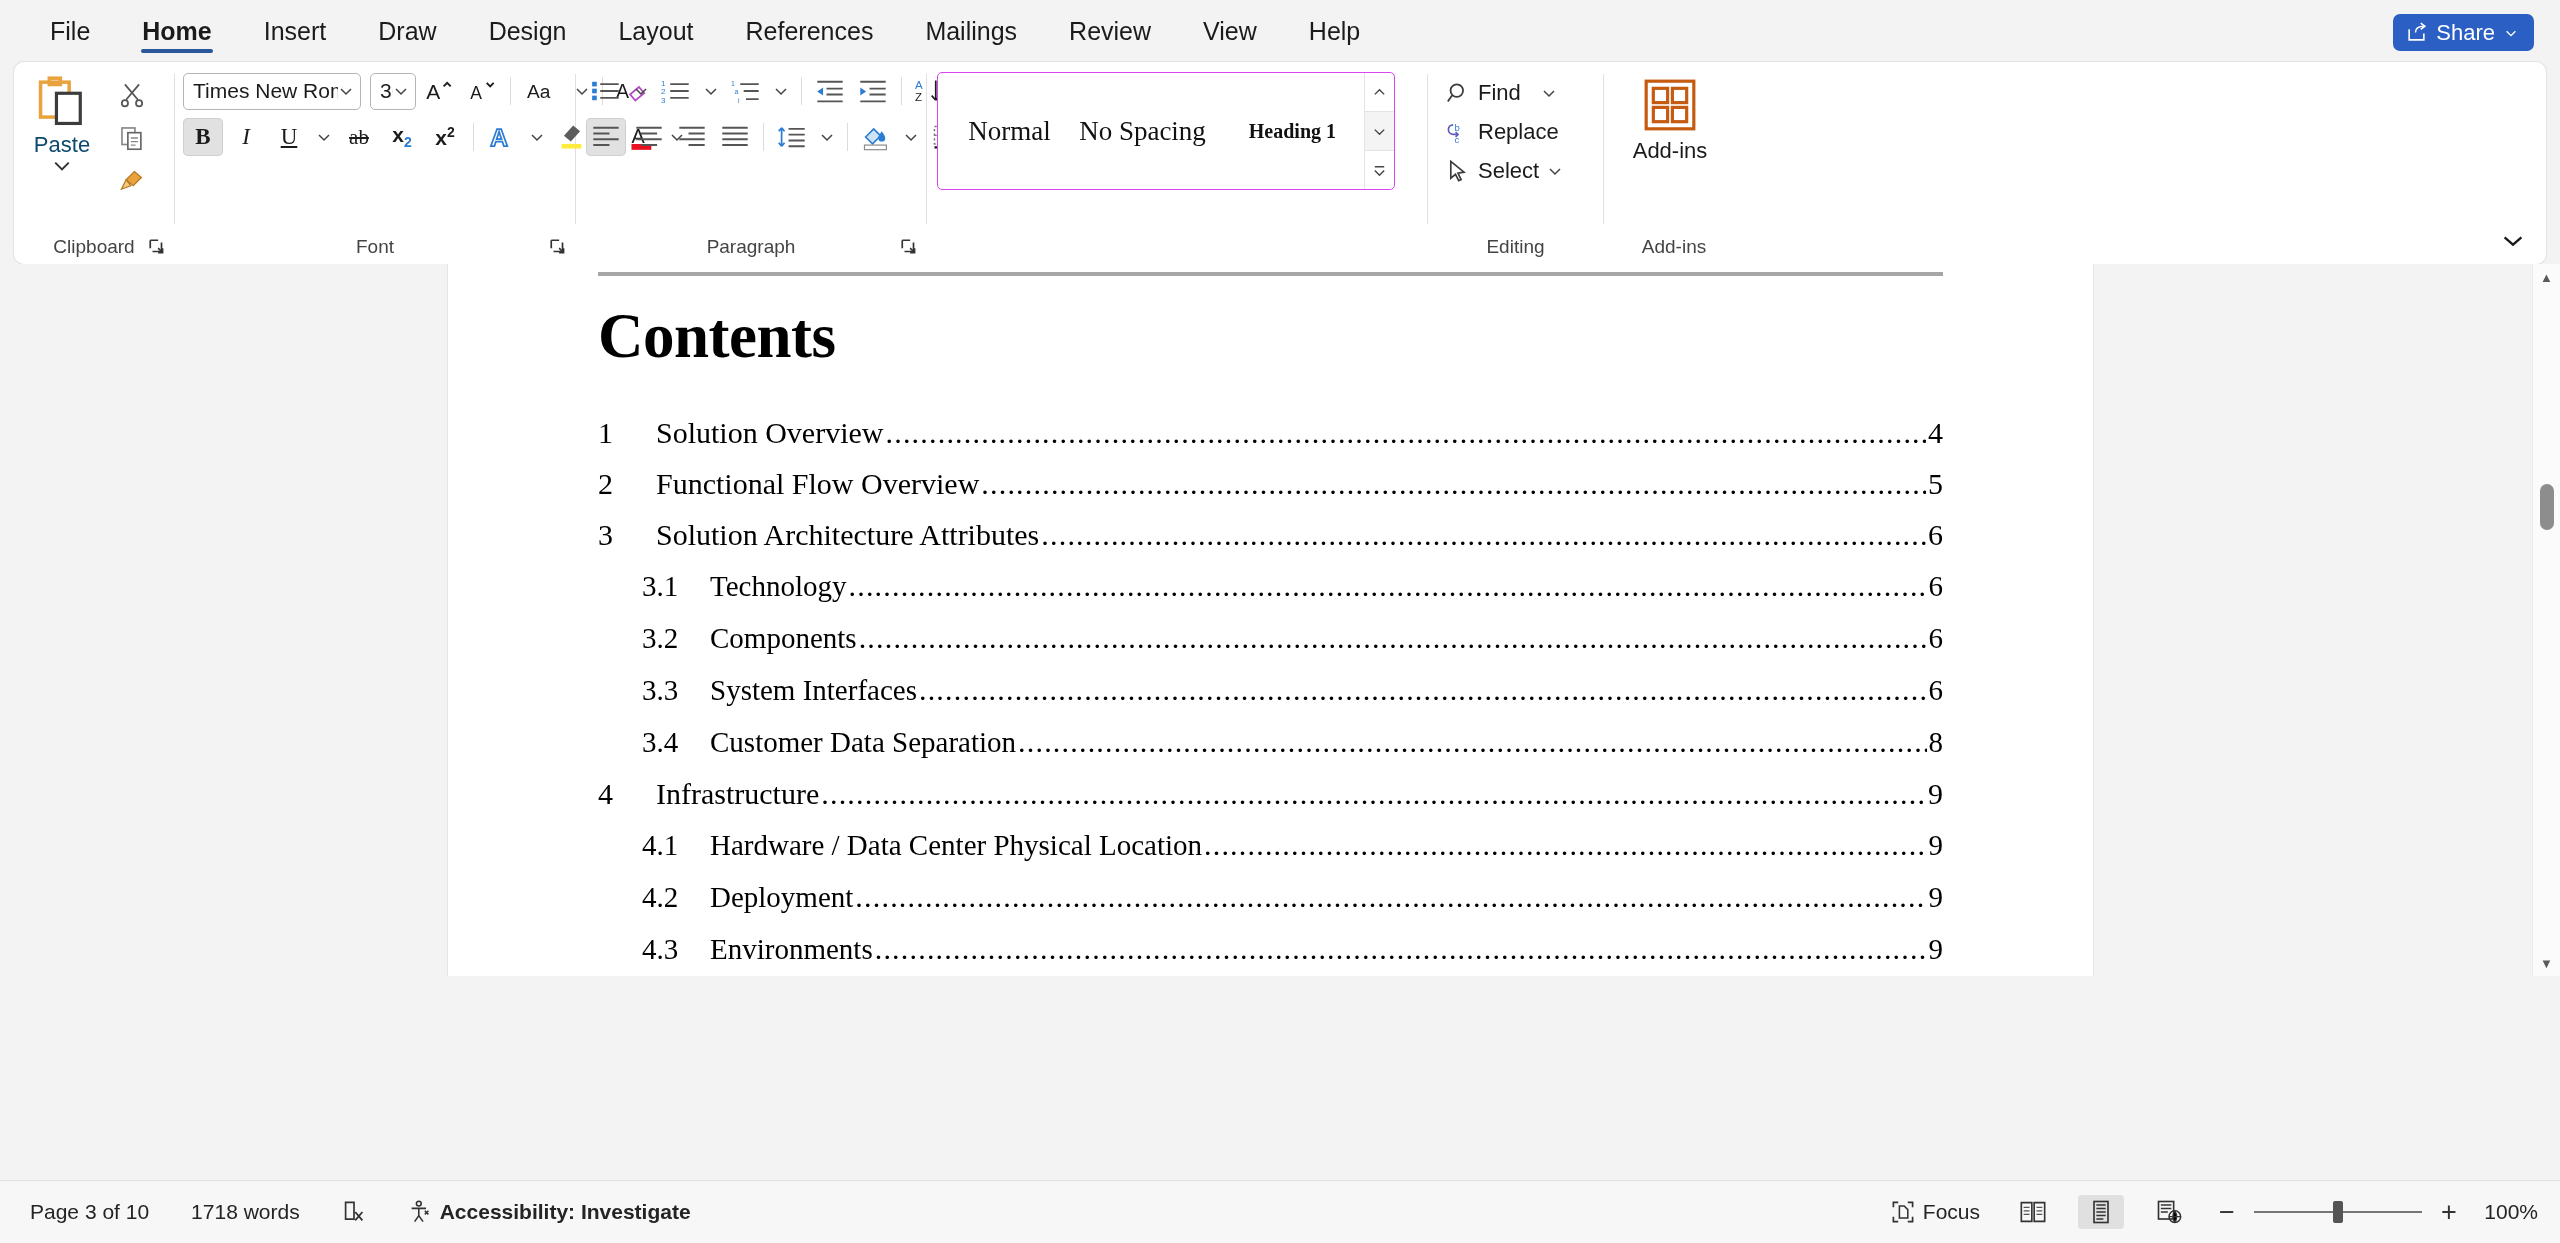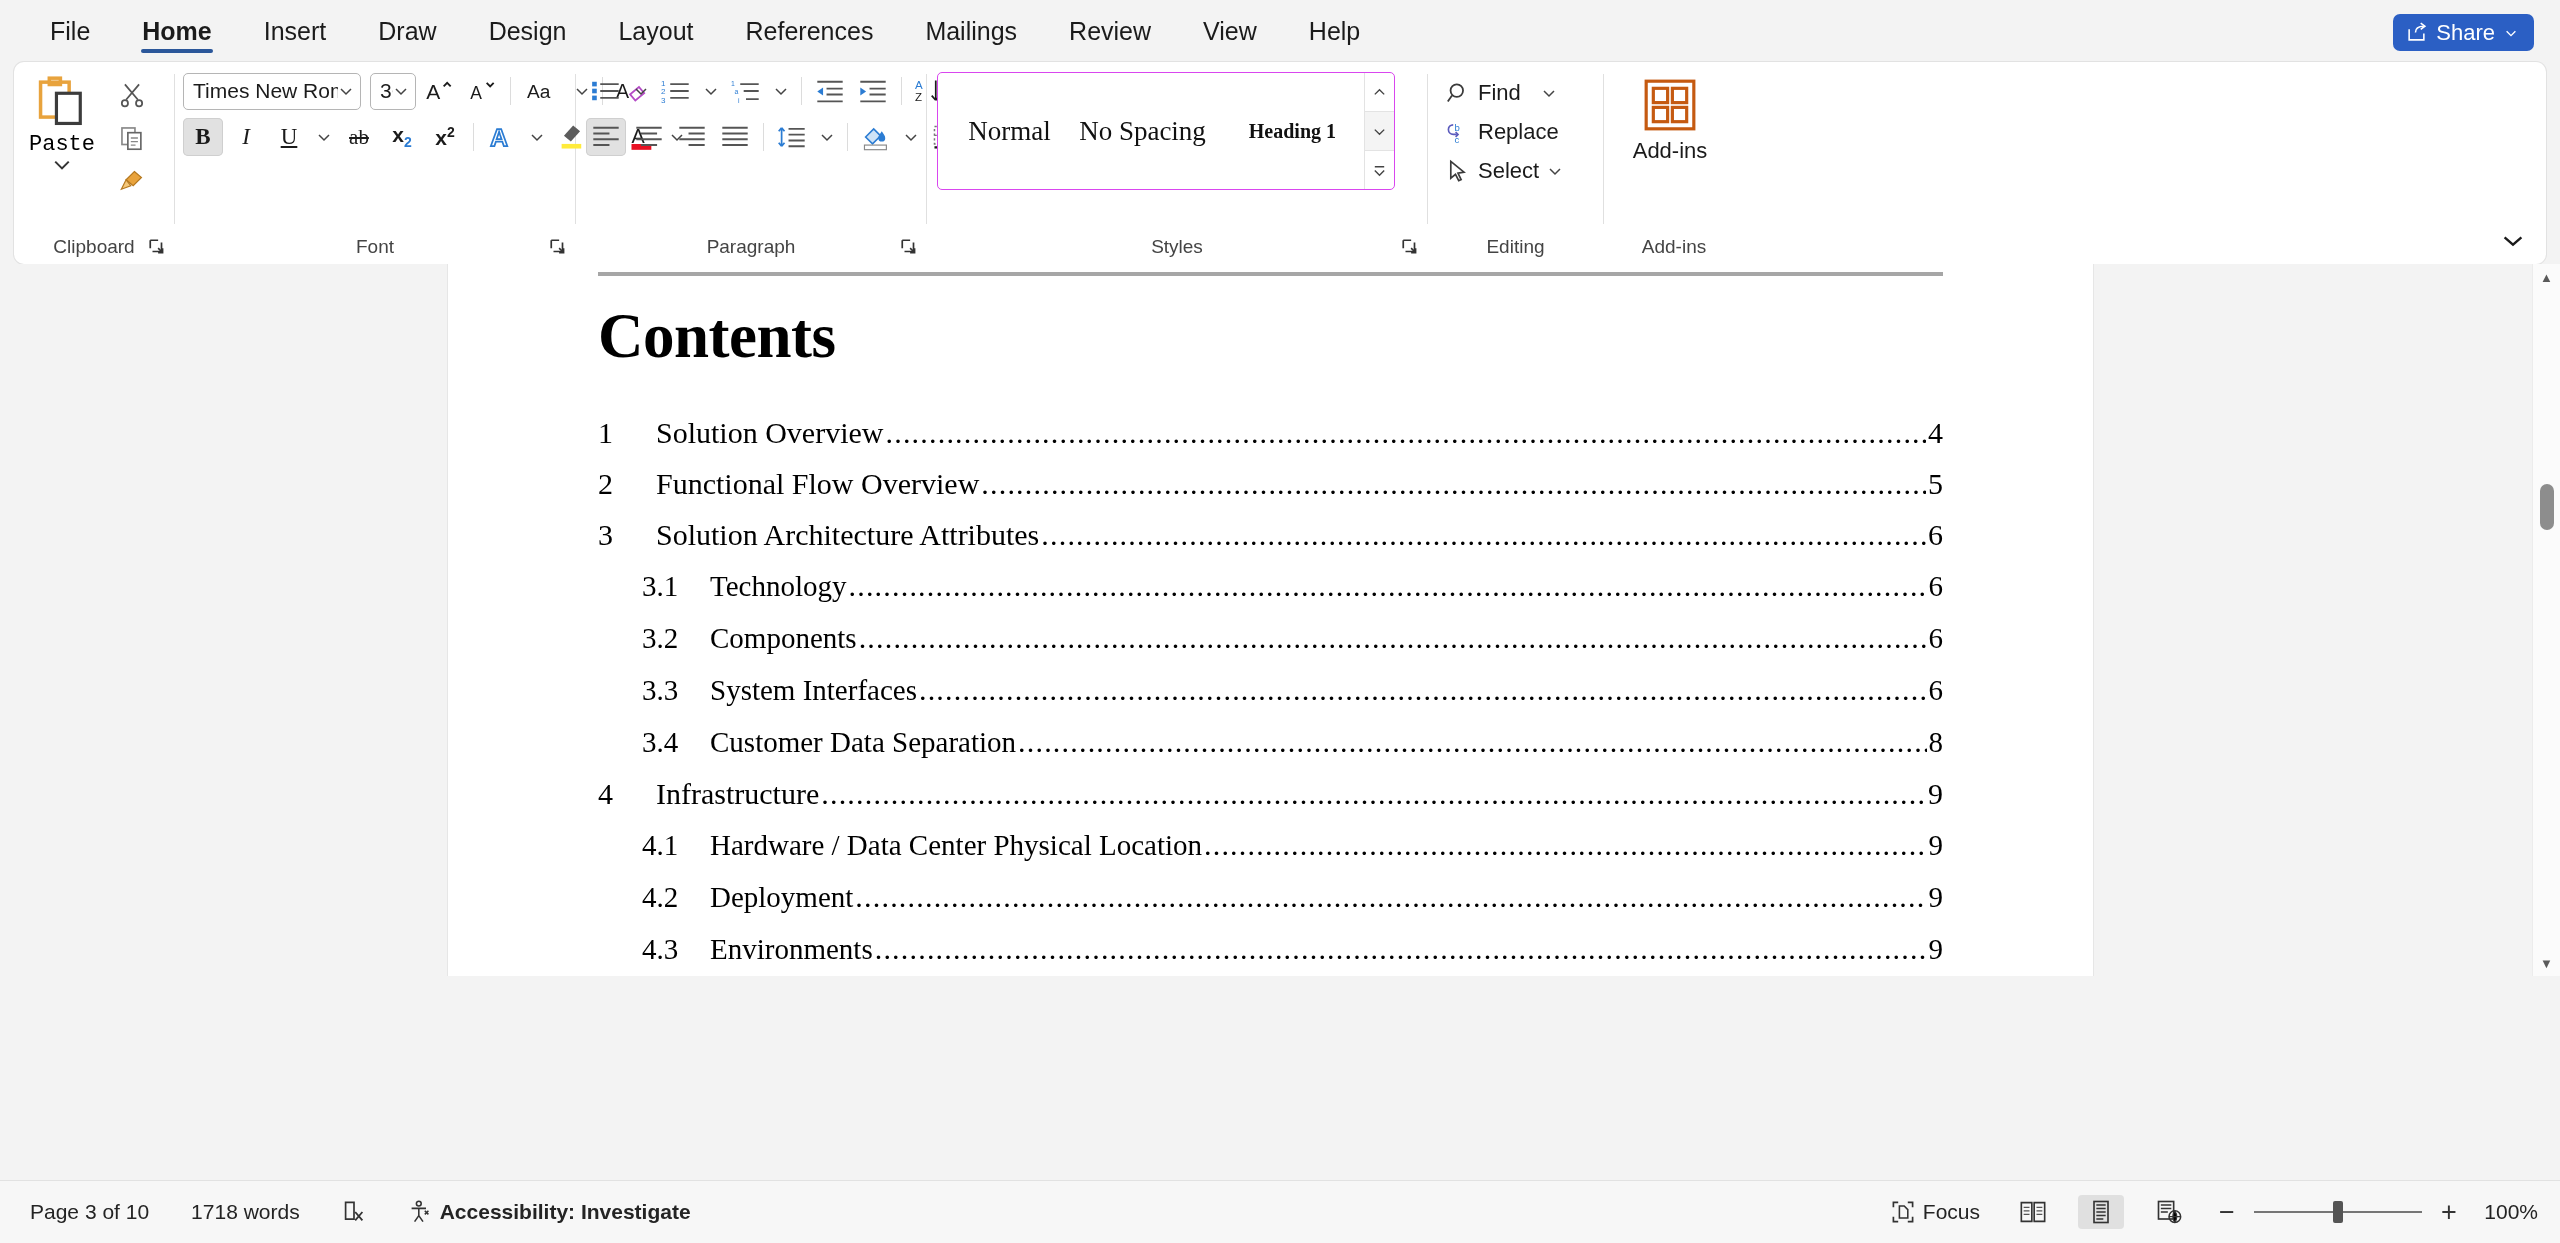--- a/index.html
+++ b/index.html
@@ -55,21 +55,21 @@
   }
   .launcher { position:absolute; right:8px; top:8px; width:18px; height:18px; cursor:pointer; }
 
   .btn { display:flex; align-items:center; justify-content:center; border-radius:5px; cursor:pointer; }
   .btn.on { background:#e1e1e1; box-shadow: inset 0 0 0 1px #cfcfcf; }
 
   
   .grp-clipboard { width:160px; }
   .paste-col { width:96px; display:flex; flex-direction:column; align-items:center; padding-top:2px; }
   .paste-big { width:84px; height:104px; display:flex; flex-direction:column; align-items:center; justify-content:flex-start; gap:2px; border-radius:6px; cursor:pointer; }
-  .paste-lbl { font-size:22px; color:#000000;font-family:Liberation Mono, monospace; }
+  .paste-lbl { font-size:22px; color:#0c4a6e; }
   .clip-icons { display:flex; flex-direction:column; gap:5px; padding-top:4px; }
   .clip-icons .btn { width:44px; height:38px; }
 
   
   .grp-font { width:400px; }
   .font-rows { display:flex; flex-direction:column; gap:8px; padding-left:8px; }
   .row { display:flex; align-items:center; gap:3px; }
   .combo {
     height:37px; border:1px solid #b5b5b5; border-radius:5px; background:#fff;
     display:flex; align-items:center; padding:0 6px 0 9px; cursor:text;
@@ -542,28 +542,20 @@
                   </svg>
               </div>
               <div>
                 <svg width="15" height="15" viewBox="0 0 16 16">
                     <path d="M3 4h10M3 8l5 5 5-5" fill="none" stroke="#444" stroke-width="1.5"></path>
                   </svg>
               </div>
             </div>
           </div>
         </div>
-        <div class="group-label">
-          <span>Styles</span>
-          <svg class="launcher" viewBox="0 0 16 16">
-            <path d="M2 2h7M2 2v7" stroke="#333" stroke-width="1.5" fill="none"></path>
-            <path d="M4 12h8V4" stroke="#333" stroke-width="1.5" fill="none"></path>
-            <path d="M9 9l4 4M13 9v4h-4" stroke="#333" stroke-width="1.4" fill="none"></path>
-          </svg>
-        </div>
       </div>
       <div class="group-sep"></div>
 
       <div class="group grp-editing">
         <div class="group-body">
           <div class="edit-rows">
             <div class="edit-item">
               <svg width="24" height="24" viewBox="0 0 20 20">
                 <circle cx="9" cy="8" r="5.2" fill="none" stroke="#3b3b3b" stroke-width="1.5"></circle>
                 <path d="M5 12l-3.5 5" stroke="#3b3b3b" stroke-width="1.5"></path>

